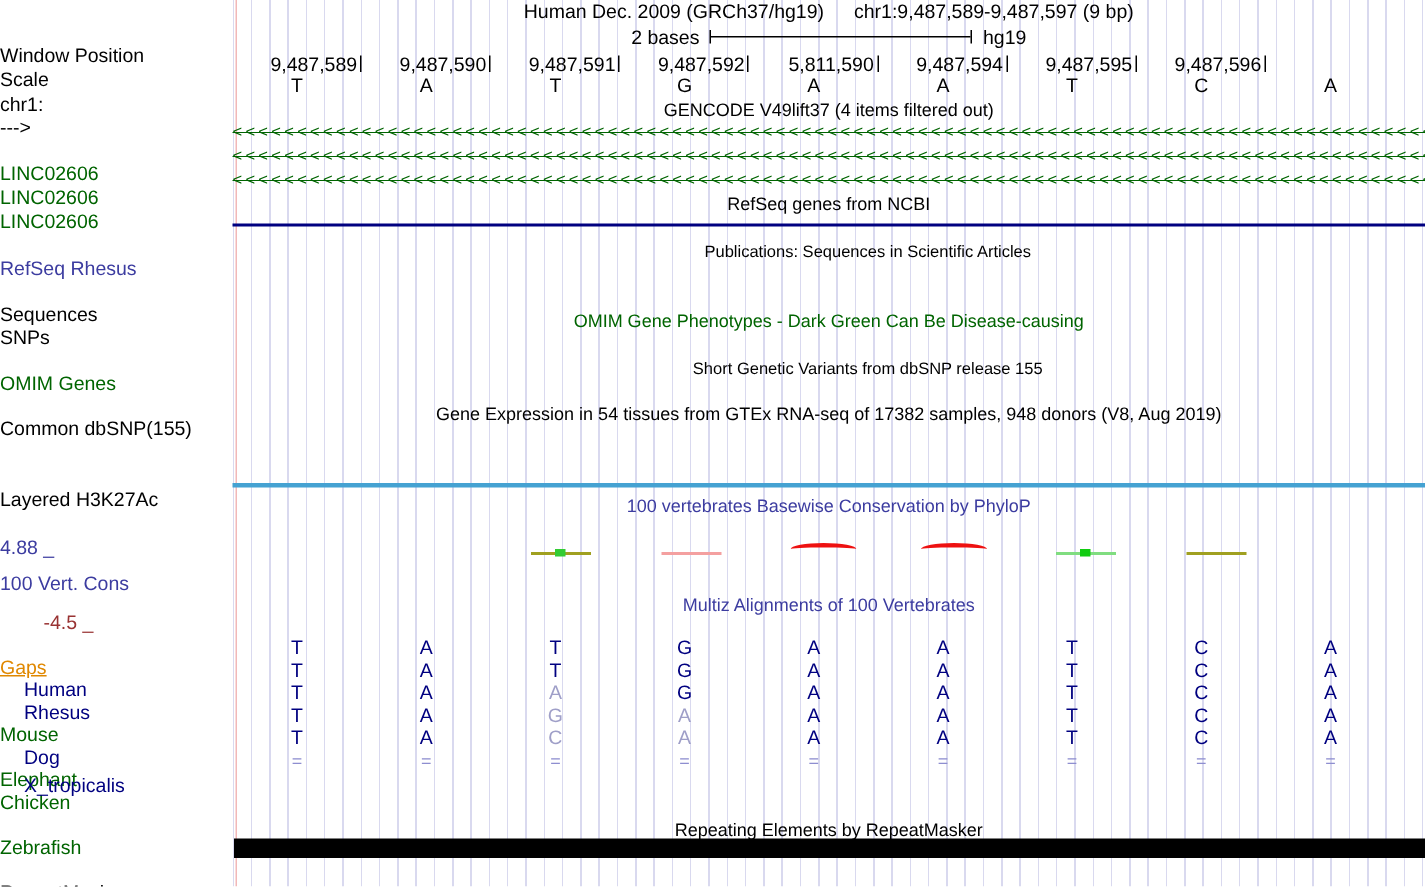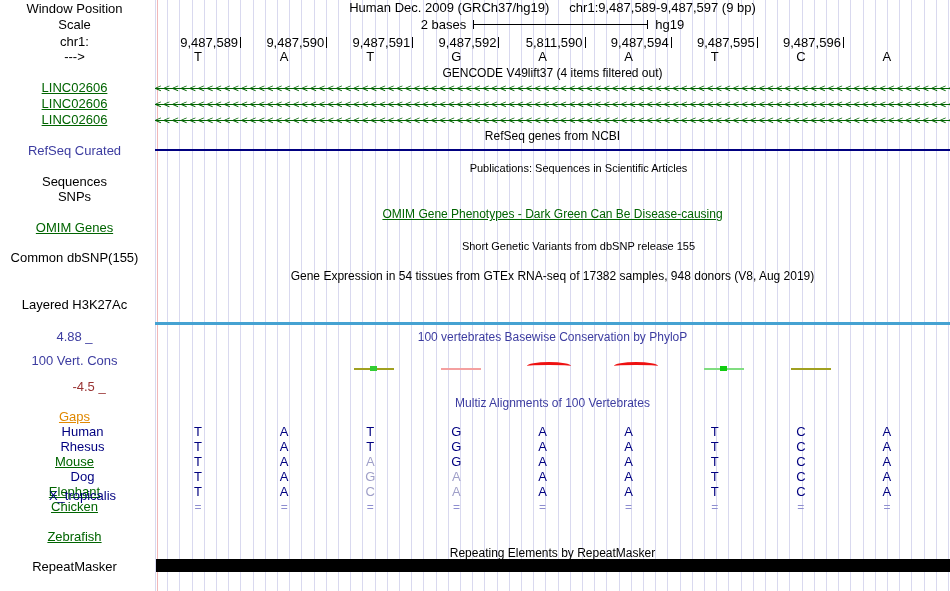--- a/index.html
+++ b/index.html
@@ -5,26 +5,26 @@
   * { margin:0; padding:0; box-sizing:border-box; }
   body { font-family:"Liberation Sans", sans-serif; background:#fff; }
   #browser { position:relative; width:950px; height:591px; background:#fff; overflow:hidden; }
 
   
   #grid { position:absolute; left:155px; top:0; width:795px; height:591px;
           background:repeating-linear-gradient(to right, #d9d9ef 0 1px, transparent 1px 12.2px); }
   #guide { position:absolute; left:157px; top:0; width:1px; height:591px; background:#f2b8b8; }
 
   .row { position:absolute; height:14px; line-height:14px; font-size:13px; white-space:nowrap; }
-  .lbl { left:0; width:152px; text-align:center; padding-right:3px; color:#000; }
+  .lbl { left:0; width:152px; text-align:left; padding-right:3px; color:#000;margin-top:28px; }
   .ctr { left:155px; width:795px; text-align:center; color:#000; }
   .sm  { font-size:11px;margin-left:26px; }
   .md  { font-size:12px; }
 
-  .grn { color:#006400;text-decoration:underline; }
+  .grn { color:#006400; }
   .nav { color:#000080;padding-left:16px; }
   .ind { color:#3c3ca0; }
   .org { color:#e08800;text-decoration:underline; }
   .dred{ color:#993333;padding-left:29px; }
 
   
   .strip { position:absolute; left:155px; width:775px; height:14px; display:flex; }
   .ccol { width:87.5px; display:flex; justify-content:flex-end; align-items:center; font-size:13px; }
   .tick { width:1px; height:11px; background:#000; margin-left:2px; }
   .col  { width:87.5px; text-align:center; font-size:13px; line-height:14px; }
@@ -127,21 +127,21 @@
 
   <div class="row ctr md" style="top:66px">GENCODE V49lift37 (4 items filtered out)</div>
   <div class="row lbl grn" style="top:81px">LINC02606</div>
   <div class="genestrip" style="top:81px">&lt;&lt;&lt;&lt;&lt;&lt;&lt;&lt;&lt;&lt;&lt;&lt;&lt;&lt;&lt;&lt;&lt;&lt;&lt;&lt;&lt;&lt;&lt;&lt;&lt;&lt;&lt;&lt;&lt;&lt;&lt;&lt;&lt;&lt;&lt;&lt;&lt;&lt;&lt;&lt;&lt;&lt;&lt;&lt;&lt;&lt;&lt;&lt;&lt;&lt;&lt;&lt;&lt;&lt;&lt;&lt;&lt;&lt;&lt;&lt;&lt;&lt;&lt;&lt;&lt;&lt;&lt;&lt;&lt;&lt;&lt;&lt;&lt;&lt;&lt;&lt;&lt;&lt;&lt;&lt;&lt;&lt;&lt;&lt;&lt;&lt;&lt;&lt;&lt;&lt;&lt;&lt;&lt;&lt;&lt;&lt;&lt;&lt;&lt;&lt;&lt;&lt;&lt;&lt;&lt;&lt;&lt;&lt;&lt;&lt;&lt;&lt;&lt;&lt;&lt;</div>
   <div class="row lbl grn" style="top:97px">LINC02606</div>
   <div class="genestrip" style="top:97px">&lt;&lt;&lt;&lt;&lt;&lt;&lt;&lt;&lt;&lt;&lt;&lt;&lt;&lt;&lt;&lt;&lt;&lt;&lt;&lt;&lt;&lt;&lt;&lt;&lt;&lt;&lt;&lt;&lt;&lt;&lt;&lt;&lt;&lt;&lt;&lt;&lt;&lt;&lt;&lt;&lt;&lt;&lt;&lt;&lt;&lt;&lt;&lt;&lt;&lt;&lt;&lt;&lt;&lt;&lt;&lt;&lt;&lt;&lt;&lt;&lt;&lt;&lt;&lt;&lt;&lt;&lt;&lt;&lt;&lt;&lt;&lt;&lt;&lt;&lt;&lt;&lt;&lt;&lt;&lt;&lt;&lt;&lt;&lt;&lt;&lt;&lt;&lt;&lt;&lt;&lt;&lt;&lt;&lt;&lt;&lt;&lt;&lt;&lt;&lt;&lt;&lt;&lt;&lt;&lt;&lt;&lt;&lt;&lt;&lt;&lt;&lt;&lt;&lt;&lt;</div>
   <div class="row lbl grn" style="top:113px">LINC02606</div>
   <div class="genestrip" style="top:113px">&lt;&lt;&lt;&lt;&lt;&lt;&lt;&lt;&lt;&lt;&lt;&lt;&lt;&lt;&lt;&lt;&lt;&lt;&lt;&lt;&lt;&lt;&lt;&lt;&lt;&lt;&lt;&lt;&lt;&lt;&lt;&lt;&lt;&lt;&lt;&lt;&lt;&lt;&lt;&lt;&lt;&lt;&lt;&lt;&lt;&lt;&lt;&lt;&lt;&lt;&lt;&lt;&lt;&lt;&lt;&lt;&lt;&lt;&lt;&lt;&lt;&lt;&lt;&lt;&lt;&lt;&lt;&lt;&lt;&lt;&lt;&lt;&lt;&lt;&lt;&lt;&lt;&lt;&lt;&lt;&lt;&lt;&lt;&lt;&lt;&lt;&lt;&lt;&lt;&lt;&lt;&lt;&lt;&lt;&lt;&lt;&lt;&lt;&lt;&lt;&lt;&lt;&lt;&lt;&lt;&lt;&lt;&lt;&lt;&lt;&lt;&lt;&lt;&lt;&lt;</div>
 
   <div class="row ctr md" style="top:129px">RefSeq genes from NCBI</div>
-  <div class="row lbl ind" style="top:144px">RefSeq Curated</div>
+  <div class="row lbl ind" style="top:144px">RefSeq Rhesus</div>
   <div class="hline-navy" style="top:149px"></div>
 
   <div class="row ctr sm" style="top:161px">Publications: Sequences in Scientific Articles</div>
   <div class="row lbl" style="top:175px">Sequences</div>
   <div class="row lbl" style="top:190px">SNPs</div>
 
   <div class="row ctr md grn" style="top:207px">OMIM Gene Phenotypes - Dark Green Can Be Disease-causing</div>
   <div class="row lbl grn" style="top:221px">OMIM Genes</div>
 
   <div class="row ctr sm" style="top:239px">Short Genetic Variants from dbSNP release 155</div>

